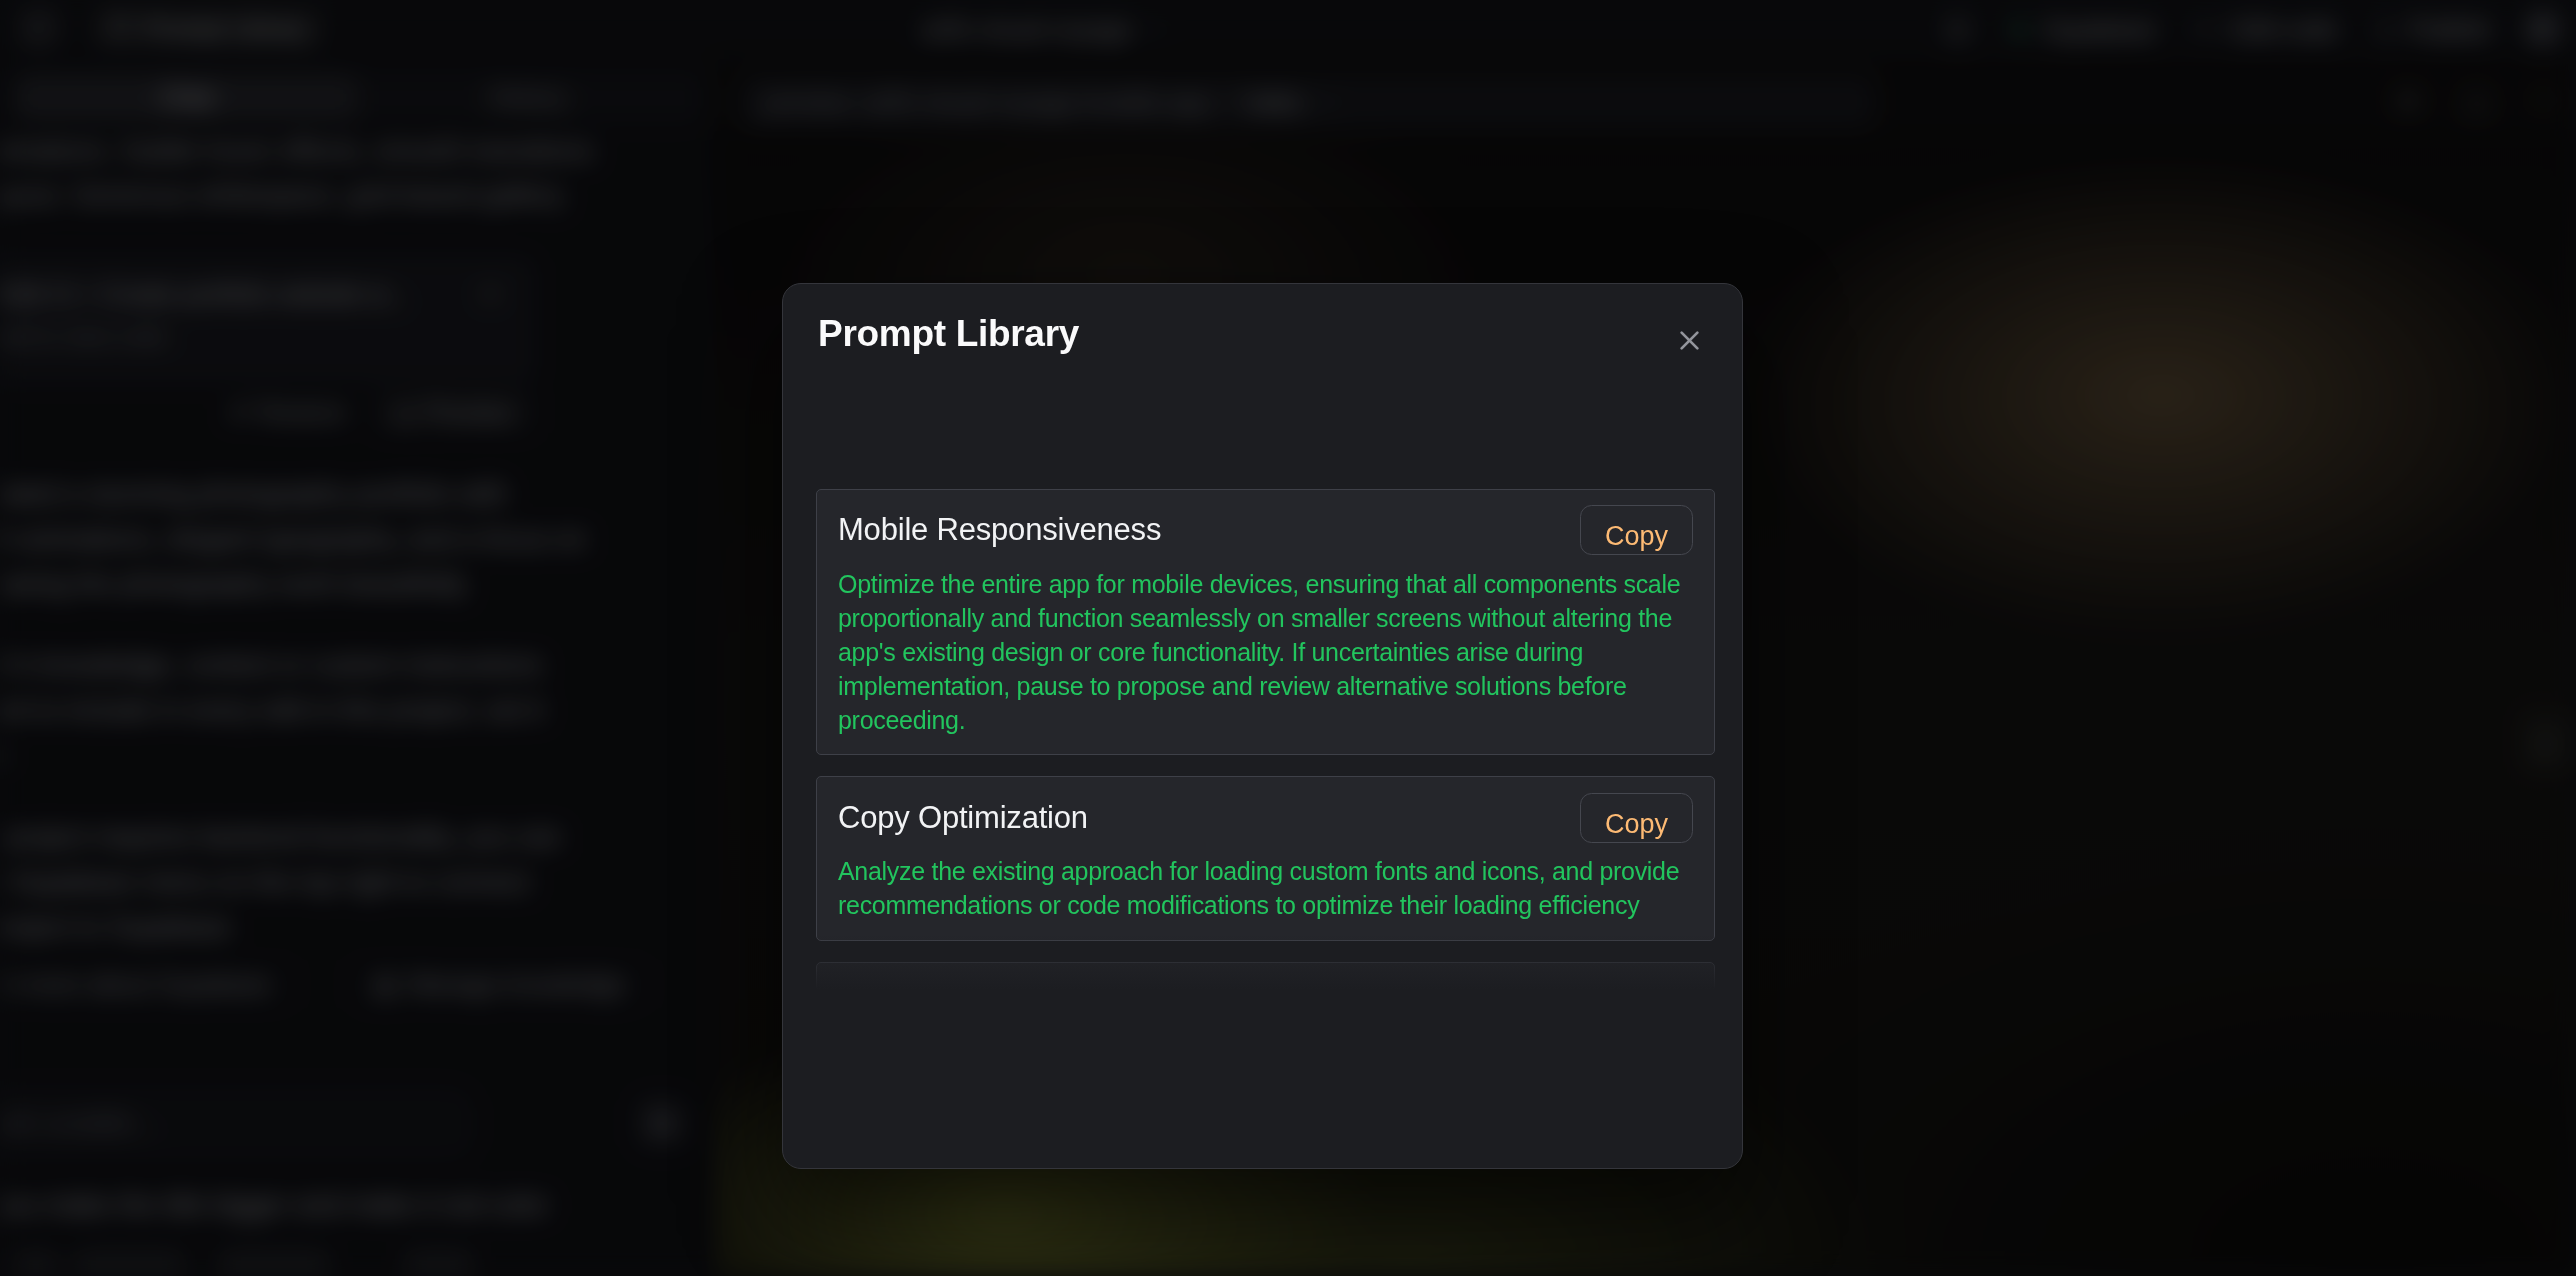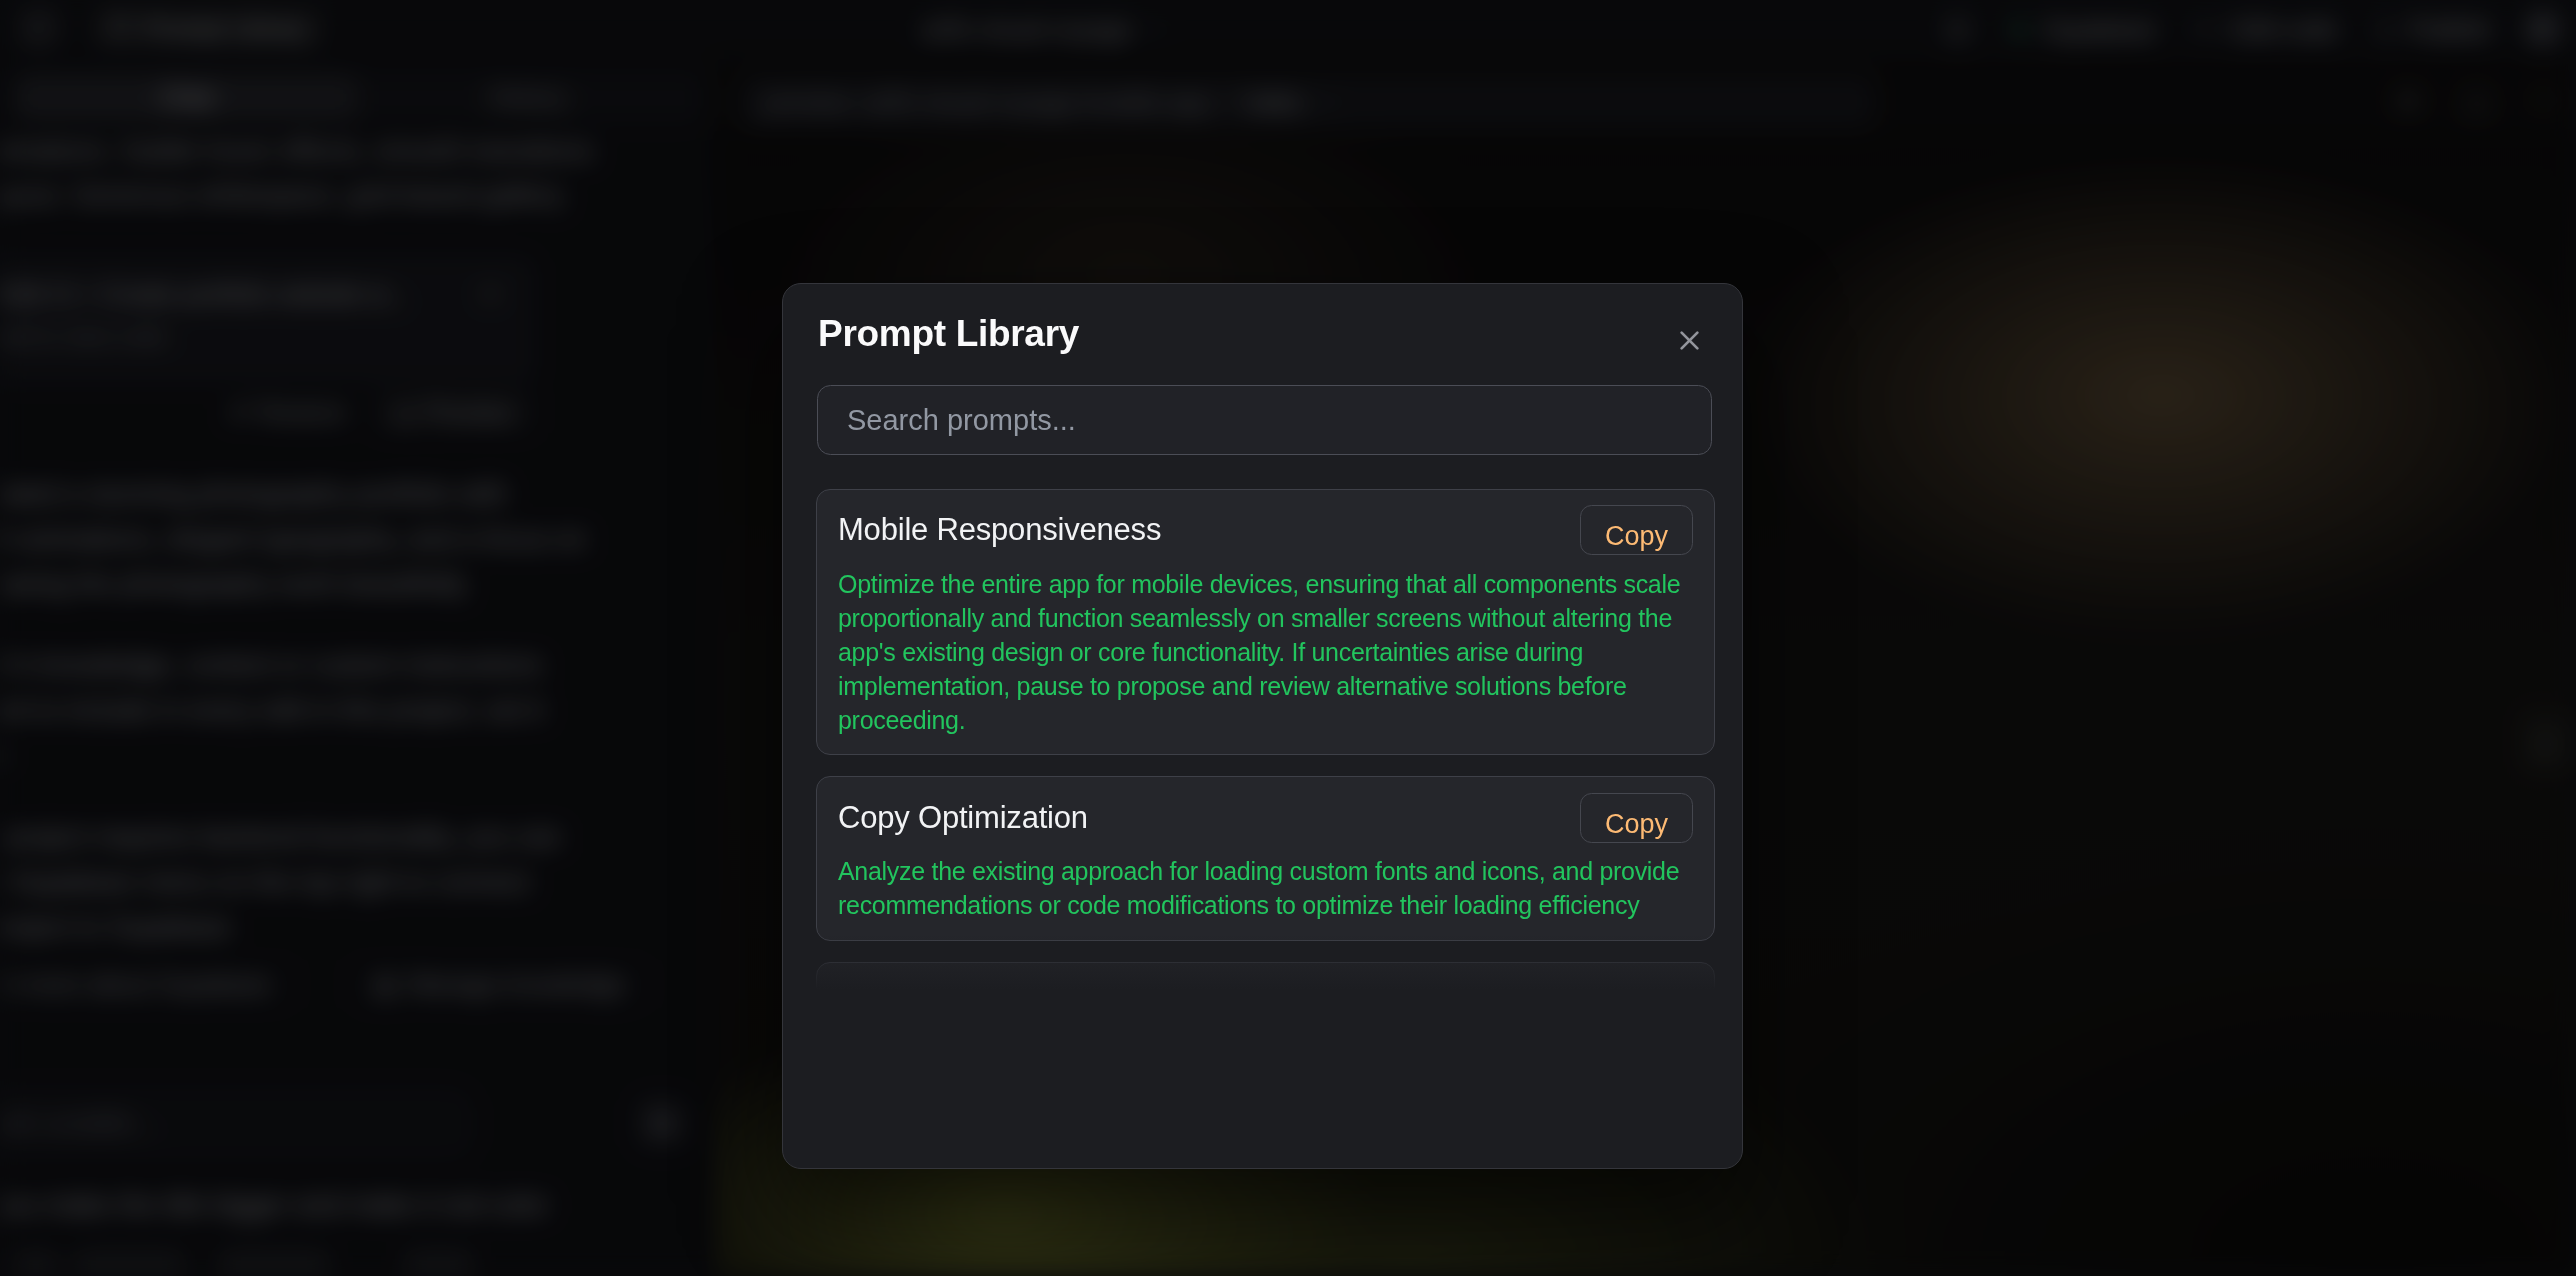--- a/index.html
+++ b/index.html
@@ -82,21 +82,21 @@
   .modal-title { position:absolute; left:35px; top:29px; font-size:37px; font-weight:600; color:#fafafb; letter-spacing:-0.3px; }
   .modal-close { position:absolute; right:33px; top:37px; width:39px; height:39px; display:flex; align-items:center;
                  justify-content:center; color:#93959c; cursor:pointer; }
   .search-wrap { position:absolute; left:34px; top:101px; width:895px; height:70px; }
   .search-input { width:100%; height:100%; background:#212227; border:1.4px solid #4b4d56; border-radius:13.5px;
                   padding:0 29px; font-size:29px; color:#e5e6e9; outline:none; font-family:"Liberation Sans",sans-serif; }
   .search-input::placeholder { color:#9298a3; }
   .prompt-list { position:absolute; left:33px; top:205px; width:899px; height:510px; overflow:hidden; }
   .prompt-list::after { content:""; position:absolute; left:0; right:0; bottom:0; height:64px;
                         background:linear-gradient(180deg, rgba(28,29,33,0), #1c1d21 85%); pointer-events:none; }
-  .pcard { background:#25262b; border:1.4px solid #3e4048; border-radius:14px; padding:15.4px 21px 17.3px 21px; margin-bottom:21px; }
+  .pcard { background:#25262b; border:1.4px solid #3e4048; border-radius:5px; padding:15.4px 21px 17.3px 21px; margin-bottom:21px; }
   .pcard-head { display:flex; align-items:center; justify-content:space-between; }
   .pcard-title { font-size:31px; font-weight:500; color:#f2f3f5; letter-spacing:-0.2px; }
   .copy-btn { height:50px; padding:15px 24px; border-radius:11.6px; border:1.4px solid #45474f; background:transparent;
               color:#fdba74; font-size:27px; font-family:"Liberation Sans",sans-serif; cursor:pointer; }
   .pcard-desc { margin-top:11.6px; font-size:25px; line-height:34px; letter-spacing:-0.3px; color:#22c55e; }
   .pcard.sliver { height:135px; }
 
   svg { display:block; }
 </style>
 </head>
@@ -245,23 +245,20 @@
 
   <div class="modal">
     <div class="modal-title">Prompt Library</div>
     <div class="modal-close">
       <svg width="27" height="27" viewBox="0 0 24 24" fill="none" stroke="currentColor" stroke-width="2.4" stroke-linecap="round">
           <line x1="5" y1="5" x2="19" y2="19"></line>
           <line x1="19" y1="5" x2="5" y2="19"></line>
         </svg>
     </div>
 
-    <div class="search-wrap">
-      <input class="search-input" type="text" placeholder="Search prompts..." style="">
-    </div>
 
     <div class="prompt-list">
 
       <div class="pcard">
         <div class="pcard-head">
           <div class="pcard-title">Mobile Responsiveness</div>
           <button class="copy-btn">Copy</button>
         </div>
         <div class="pcard-desc">Optimize the entire app for mobile devices, ensuring that all components scale proportionally and function seamlessly on smaller screens without altering the app's existing design or core functionality. If uncertainties arise during implementation, pause to propose and review alternative solutions before proceeding.</div>
       </div>

